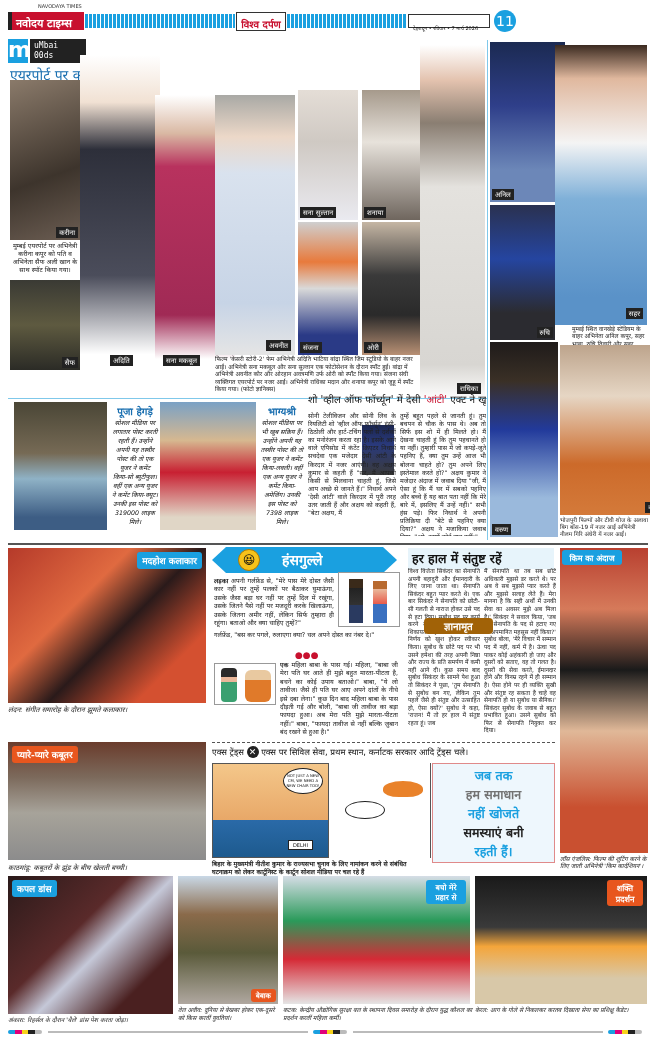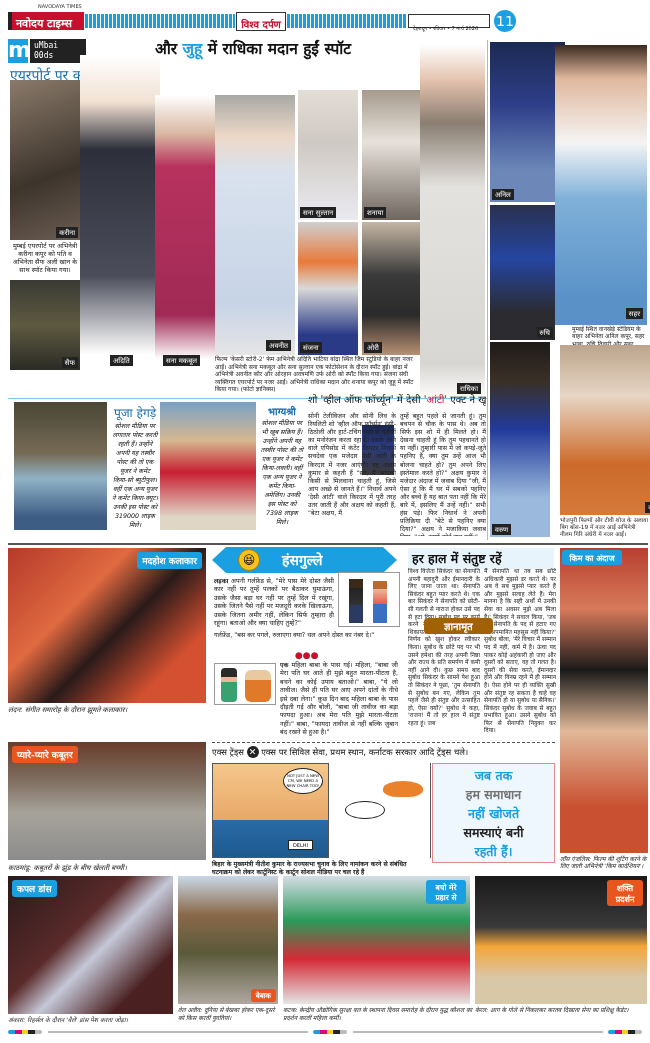--- a/index.html
+++ b/index.html
@@ -36,21 +36,20 @@
 </div>
 
 <div class="abs" style="left:8px;top:39px;width:20px;height:24px;background:#1aa0e0;color:#fff;font-weight:bold;font-size:22px;line-height:22px;text-align:center;">
   <span>m</span>
 </div>
 <div class="abs" style="left:30px;top:39px;width:56px;height:24px;background:#222;color:#fff;font-family:'DejaVu Sans Mono',monospace;font-size:8px;line-height:10px;padding:2px 4px;">
   <span>uMbai 00ds</span>
 </div>
 <div class="abs" style="left:10px;top:65px;font-size:14px;color:#1a6fb0;">एयरपोर्ट पर करीना</div>
 <div class="abs" style="left:155px;top:38px;width:300px;font-weight:bold;font-size:15.5px;line-height:22px;color:#111;">
-  <div><span>और</span> <span style="color:#1aa0e0;">जुहू</span> <span>में राधिका मदान हुईं स्पॉट</span></div>
 </div>
 
 <div class="photo" style="left:10px;top:80px;width:70px;height:160px;background:linear-gradient(160deg,#8a7a6a,#3d342c 60%,#6b5d52);">
   <div class="tag" style="right:2px;bottom:2px;">करीना</div>
 </div>
 <div class="cap" style="left:10px;top:242px;width:70px;text-align:center;">मुम्बई एयरपोर्ट पर अभिनेत्री करीना कपूर को पति व अभिनेता सैफ अली खान के साथ स्पॉट किया गया।</div>
 <div class="photo" style="left:10px;top:280px;width:70px;height:90px;background:linear-gradient(180deg,#3a3a34,#5e5a40 50%,#2b2b26);">
   <div class="tag" style="right:2px;bottom:2px;">सैफ</div>
 </div>
 
@@ -92,39 +91,39 @@
 </div>
 <div class="photo" style="left:490px;top:205px;width:65px;height:135px;background:linear-gradient(180deg,#2a3150,#2545a0 40%,#2b2b30 80%);">
   <div class="tag" style="right:2px;bottom:2px;">रुचि</div>
 </div>
 <div class="cap" style="left:572px;top:325px;width:75px;font-size:6px;line-height:7.4px;">मुम्बई स्थित वानखेड़े स्टेडियम के बाहर अभिनेता अनिल कपूर, सहर भाबा, रुचि तिवारी और सहर बाम्बा को स्पॉट किया गया।</div>
 
 <div class="hline" style="left:8px;top:398px;width:480px;background:#7fc8ea;"></div>
 
 <div class="photo" style="left:14px;top:402px;width:93px;height:128px;background:linear-gradient(180deg,#4a4636,#766a55 40%,#8fb2c6 60%,#3d5d84 90%);"></div>
 <div class="abs" style="left:112px;top:404px;width:46px;text-align:center;">
-  <div style="font-size:12px;font-weight:normal;color:#1a6fb0;">पूजा हेगड़े</div>
+  <div style="font-size:10px;font-weight:bold;color:#1a6fb0;">पूजा हेगड़े</div>
   <div style="font-size:6.3px;line-height:9px;font-style:italic;">सोशल मीडिया पर लगातार पोस्ट करती रहती हैं। उन्होंने अपनी यह तस्वीर पोस्ट की तो एक यूजर ने कमेंट किया-सो ब्यूटीफुल। वहीं एक अन्य यूजर ने कमेंट किया-क्यूट। उनकी इस पोस्ट को 319000 लाइक मिले।</div>
 </div>
 <div class="photo" style="left:160px;top:402px;width:96px;height:128px;background:linear-gradient(180deg,#7aa1c5,#d6b890 30%,#c82032 55%,#e0d6c6 90%);"></div>
 <div class="abs" style="left:260px;top:404px;width:44px;text-align:center;">
   <div style="font-size:10px;font-weight:bold;color:#1a6fb0;">भाग्यश्री</div>
   <div style="font-size:6.3px;line-height:9px;font-style:italic;">सोशल मीडिया पर भी खूब सक्रिय हैं। उन्होंने अपनी यह तस्वीर पोस्ट की तो एक यूजर ने कमेंट किया-लवली। वहीं एक अन्य यूजर ने कमेंट किया-अमेजिंग। उनकी इस पोस्ट को 7398 लाइक मिले।</div>
 </div>
 
 <div class="abs" style="left:308px;top:392px;width:178px;font-size:10px;font-weight:normal;white-space:nowrap;overflow:hidden;">
   <span>शो 'व्हील ऑफ फॉर्च्यून' में देसी</span>
   <span style="color:#c8102e;">'आंटी'</span>
   <span>एक्ट ने खूब हंसाया</span>
 </div>
 <div class="photo" style="left:362px;top:425px;width:32px;height:50px;background:linear-gradient(180deg,#1b2650,#2a3a7c 40%,#3a3a3a);"></div>
 <div class="abs col-text" style="left:308px;top:412px;width:88px;height:124px;overflow:hidden;">सोनी टेलीविजन और सोनी लिव के रियलिटी शो 'व्हील ऑफ फॉर्च्यून' हंसी-ठिठोली और हार्ट-टचिंग पलों से दर्शकों का मनोरंजन करता रहा है। इसके आने वाले एपिसोड में कंटेंट क्रिएटर निधार्थ सचदेवा एक मजेदार देसी आंटी के किरदार में नजर आएंगी। वह अक्षय कुमार से कहती हैं "सर, मैं आपको किसी से मिलवाना चाहती हूं, जिसे आप अच्छे से जानते हैं।" निधार्थ अपने 'देसी आंटी' वाले किरदार में पूरी तरह उतर जाती हैं और अक्षय को कहती हैं, "बेटा अक्षय, मैं</div>
 <div class="abs col-text" style="left:400px;top:412px;width:86px;height:124px;overflow:hidden;">तुम्हें बहुत पहले से जानती हूं। तुम बचपन से चौक के पास थे। अब तो सिर्फ इस शो में ही मिलते हो। मैं देखना चाहती हूं कि तुम पहचानते हो या नहीं। तुम्हारी पास में जो कपड़े-जूते पहनिए हैं, क्या तुम उन्हें आज भी बोलना चाहते हो? तुम अपने लिए इस्तेमाल करते हो?" अक्षय कुमार ने मजेदार अंदाज में जवाब दिया "जी, मैं ऐसा हूं कि मैं घर में सबको पहनिए और बच्चे हैं यह बात पता नहीं कि मेरे बारे में, इसलिए मैं उन्हें नहीं।" सभी हंस पड़े। फिर निधार्थ ने अपनी प्रतिक्रिया दी "बेटे से पहनिए क्या दिया?" अक्षय ने मजाकिया जवाब दिया, "अरे, इसमें कोई बात नहीं।"</div>
 
-<div class="photo" style="left:490px;top:342px;width:60px;height:195px;background:linear-gradient(180deg,#1f1b1a,#3a3026 20%,#223a9b 45%,#9ab9dc 80%);">
+<div class="photo" style="left:490px;top:342px;width:68px;height:195px;background:linear-gradient(180deg,#1f1b1a,#3a3026 20%,#223a9b 45%,#9ab9dc 80%);">
   <div class="tag" style="left:2px;bottom:2px;">वरुण</div>
 </div>
 <div class="photo" style="left:560px;top:345px;width:108px;height:170px;background:linear-gradient(180deg,#bda48c,#e6d6c4 30%,#cc6a2a 70%,#d47a3a);">
   <div class="tag" style="right:2px;bottom:2px;">नीलम</div>
 </div>
 <div class="cap" style="left:560px;top:517px;width:88px;font-size:5.8px;line-height:7px;">भोजपुरी फिल्मों और टीवी शोज के अलावा बिग बॉस-19 में नजर आईं अभिनेत्री नीलम गिरि अंधेरी में नजर आईं।</div>
 
 <div class="hline" style="left:8px;top:543px;width:640px;height:2px;background:#555;"></div>
 
 <div class="photo" style="left:8px;top:548px;width:198px;height:155px;background:linear-gradient(135deg,#b53a2a,#e06a40 35%,#2a1a1a 55%,#d45030 80%);">

